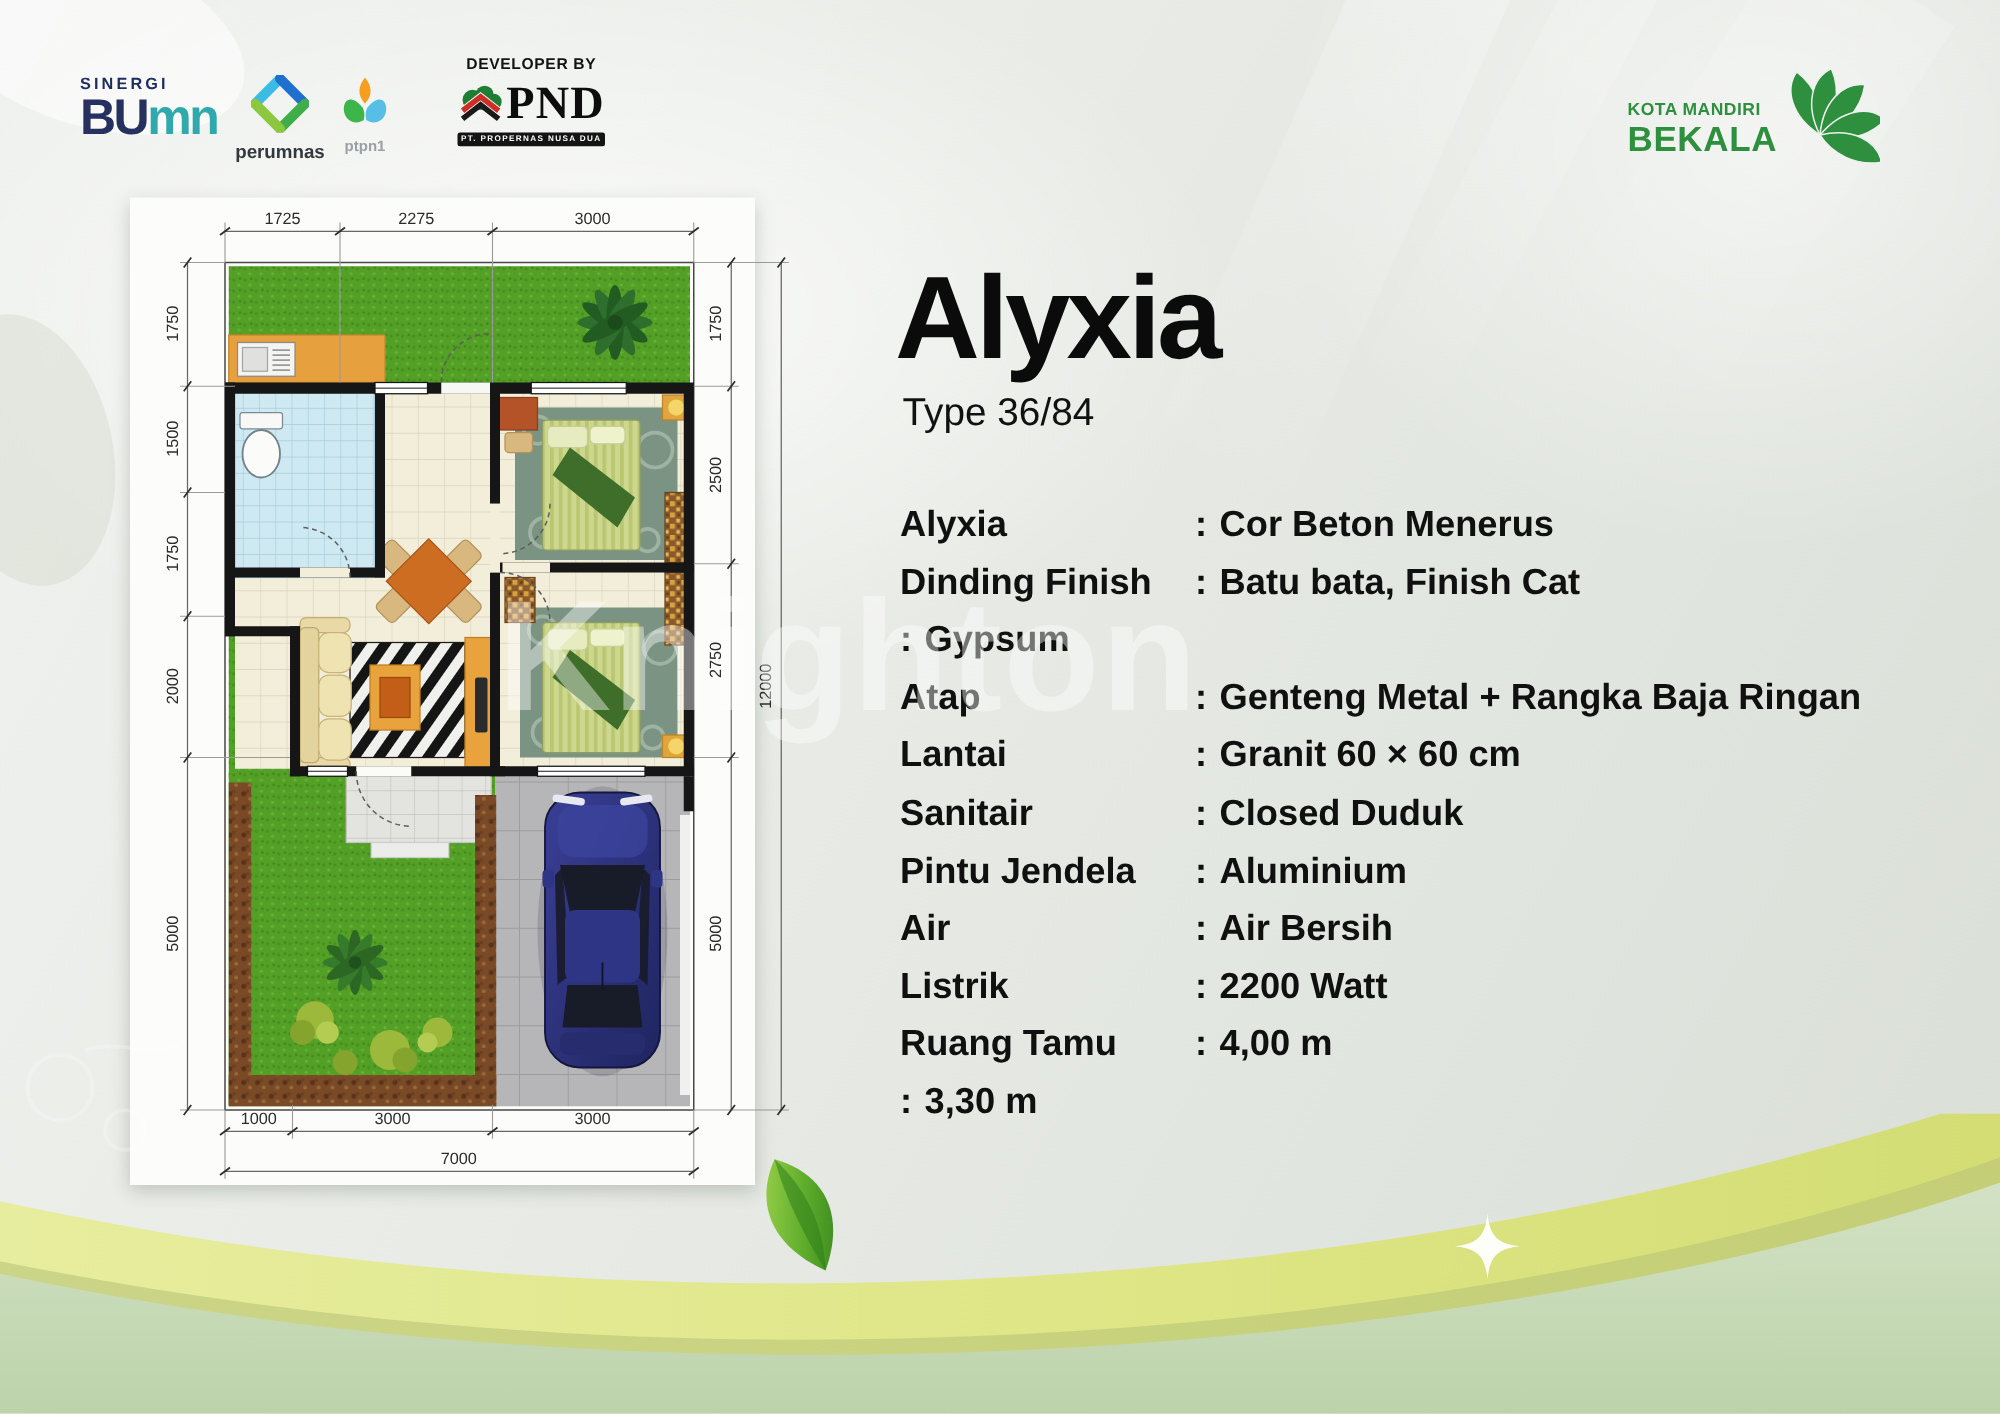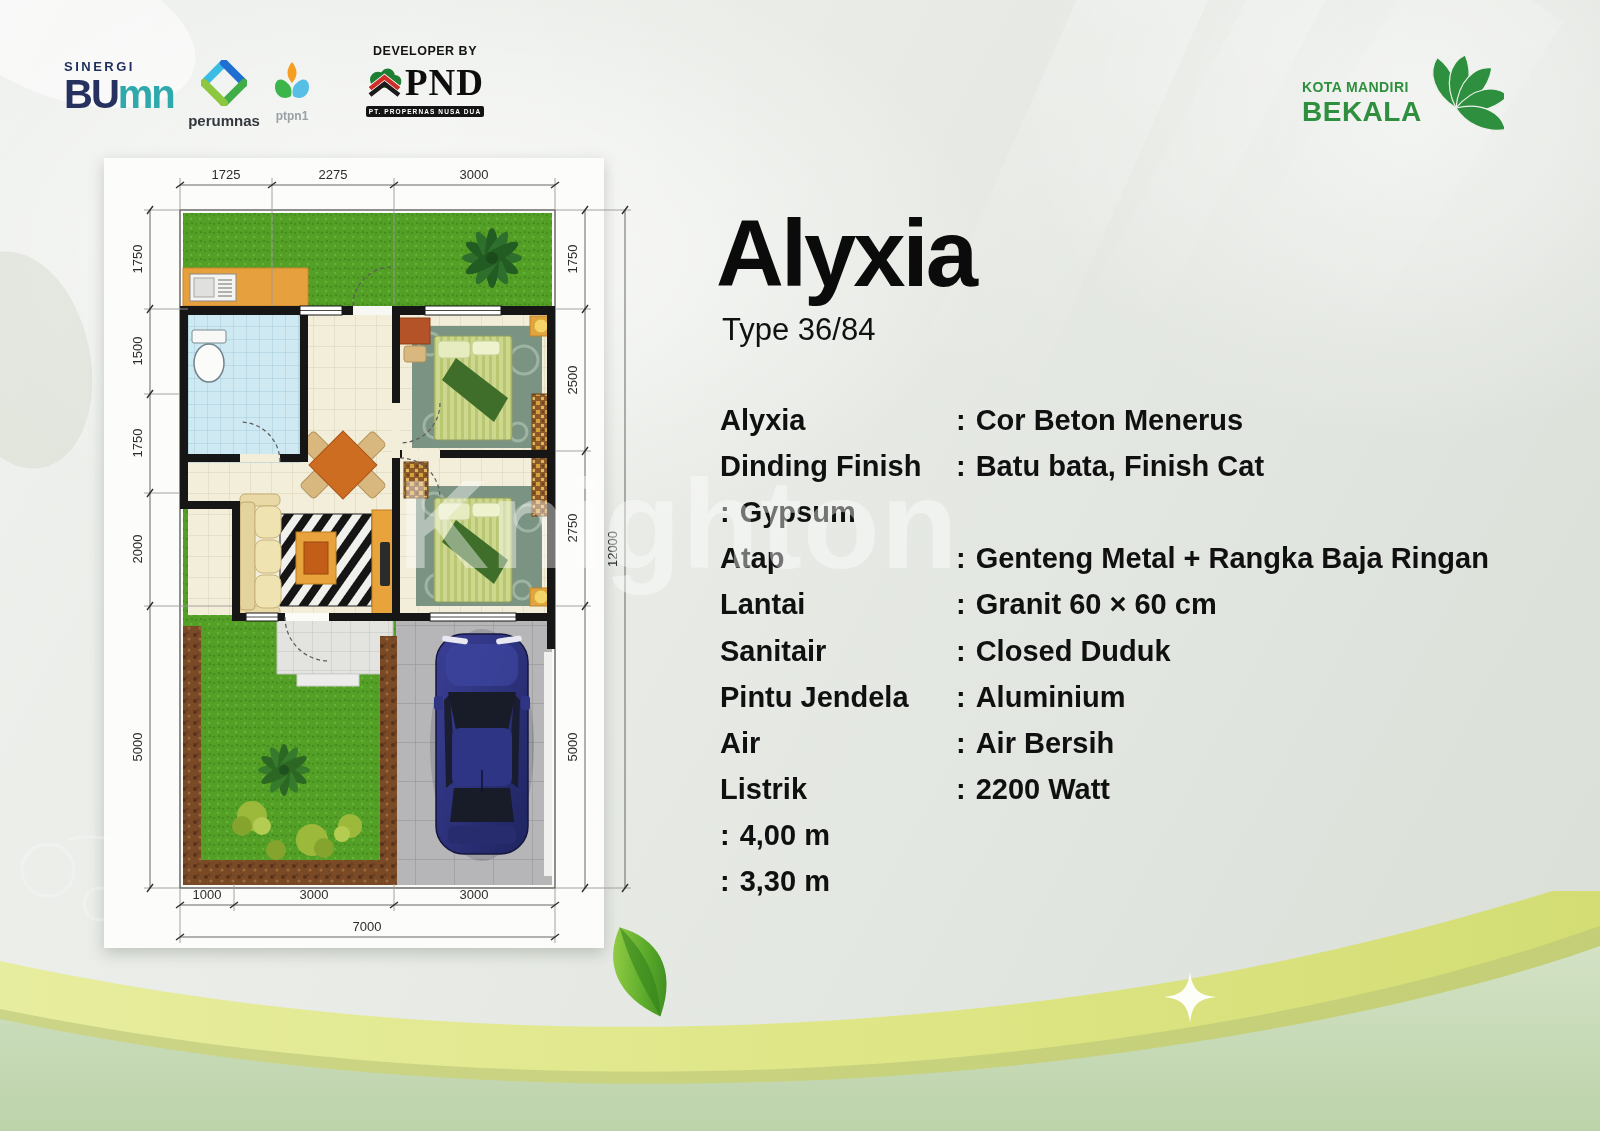--- a/index.html
+++ b/index.html
@@ -462,20 +462,21 @@
         <span class="lab">Air</span>
         <span class="col">:</span>
         <span class="val">Air Bersih</span>
       </div>
     <div class="spec-row">
         <span class="lab">Listrik</span>
         <span class="col">:</span>
         <span class="val">2200 Watt</span>
       </div>
     <div class="spec-row">
+        <span class="lab">Ruang Tamu</span>
         <span class="col">:</span>
         <span class="val">4,00 m</span>
       </div>
     <div class="spec-row">
         <span class="col">:</span>
         <span class="val">3,30 m</span>
       </div>
   </div>
 
   <div class="watermark">Knighton</div>

